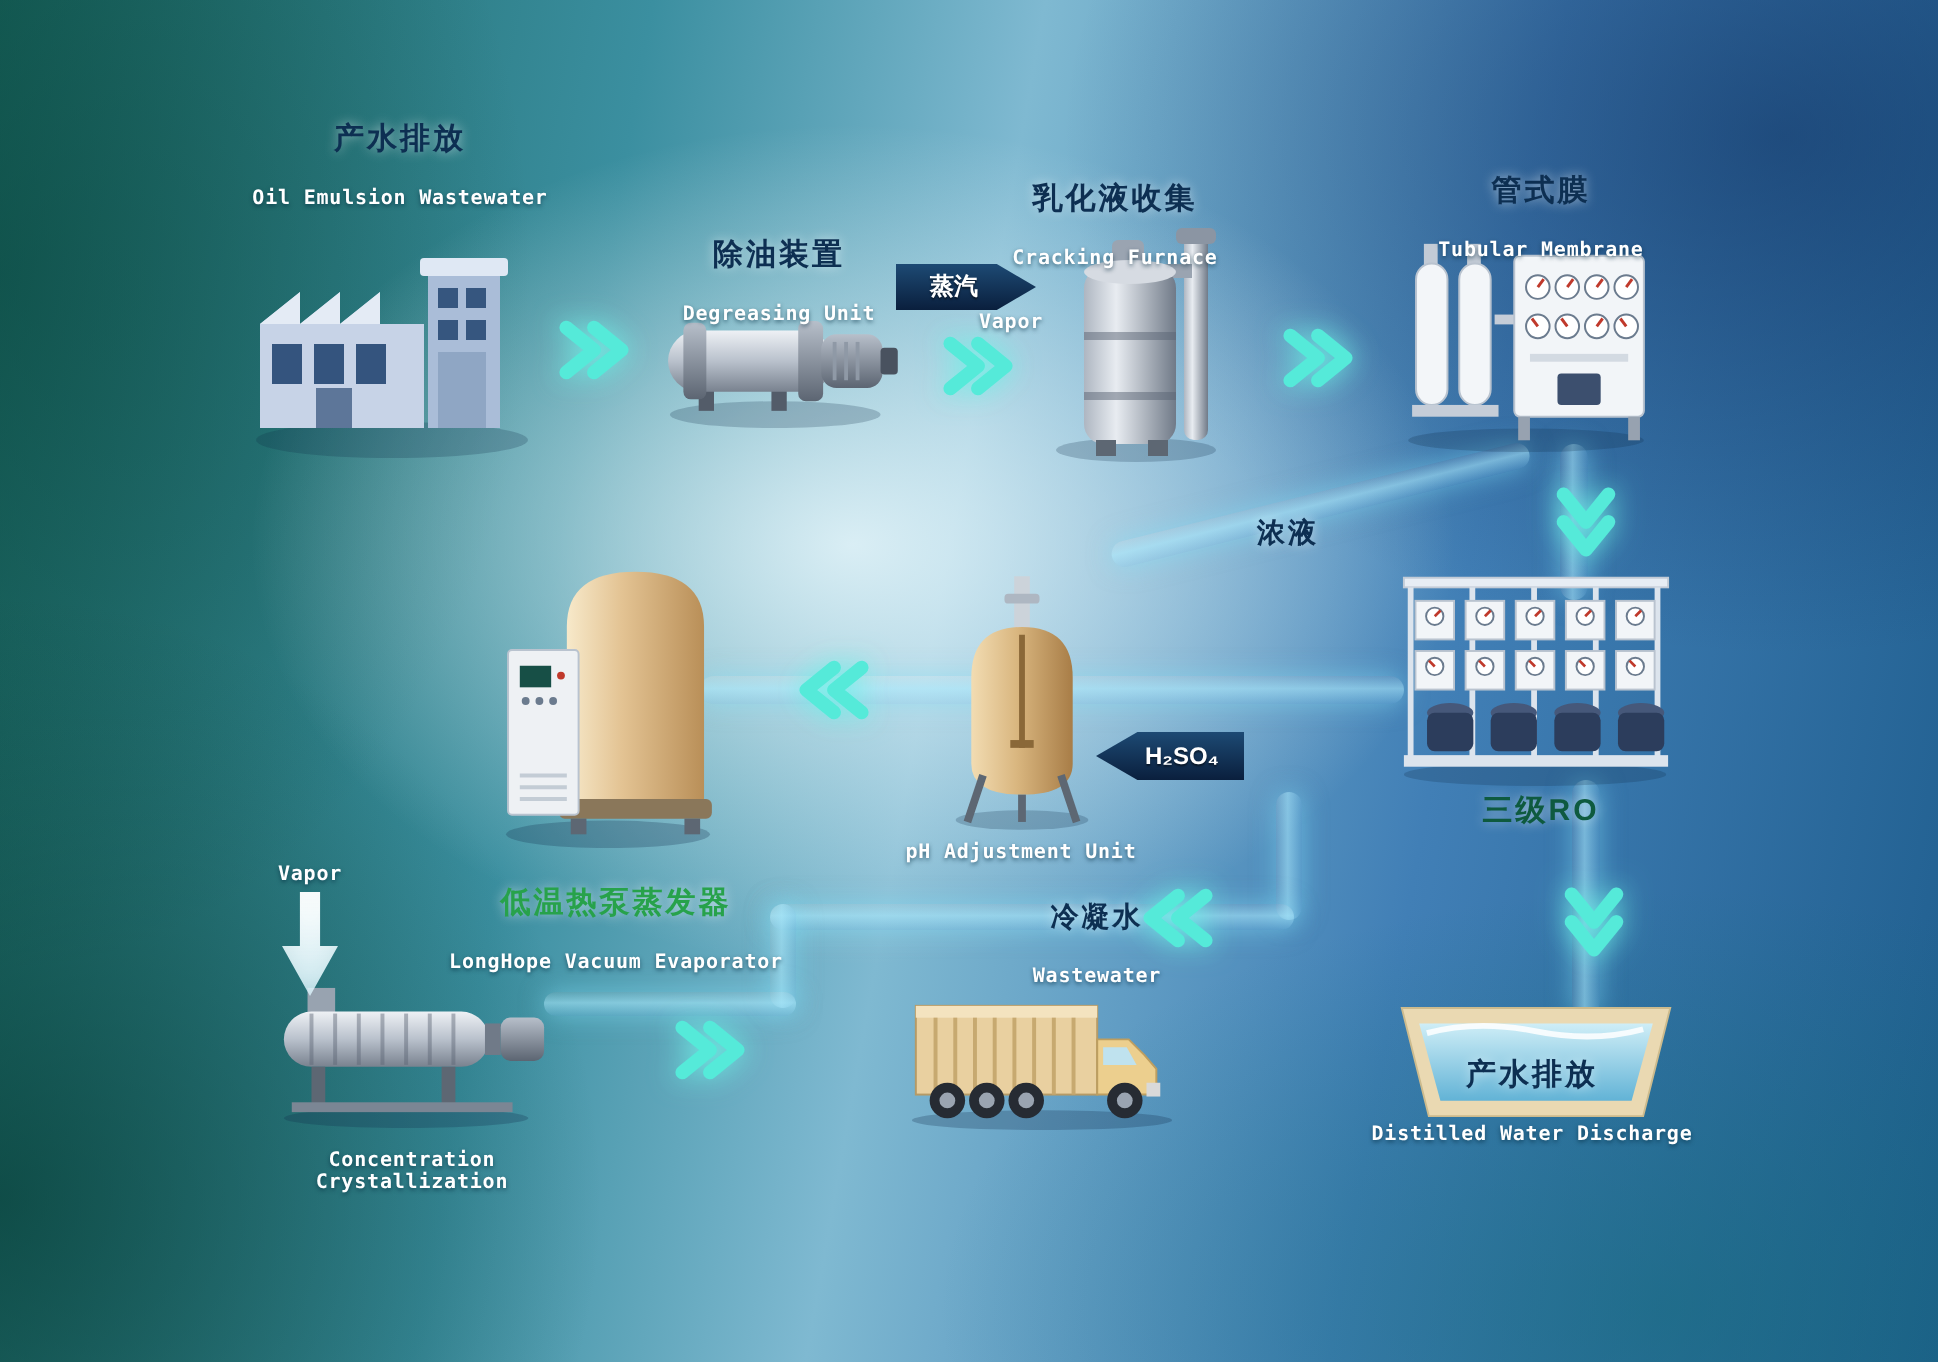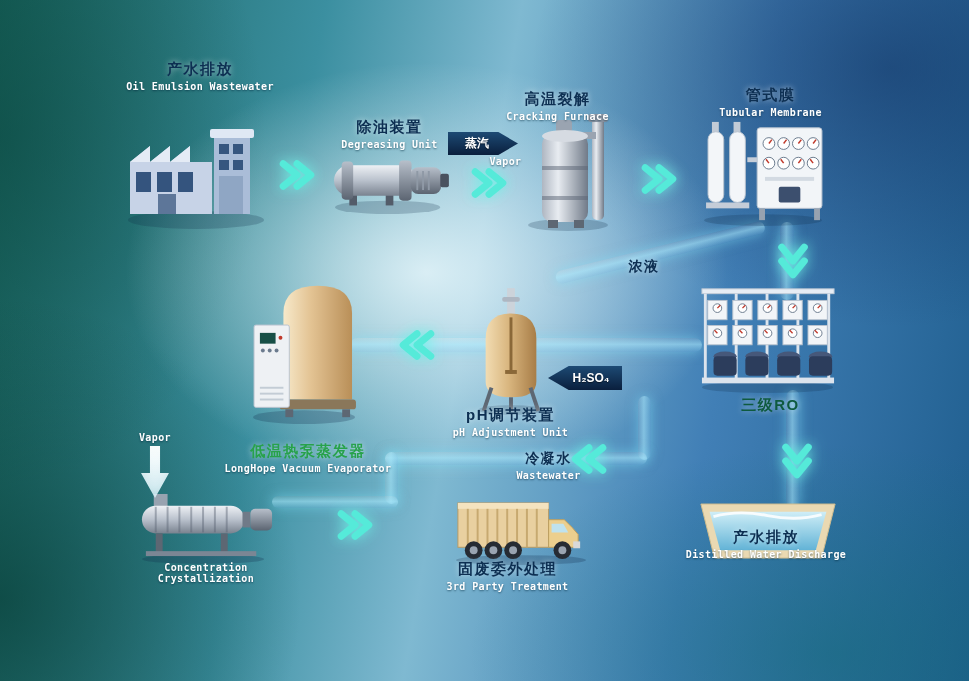--- a/index.html
+++ b/index.html
@@ -12,21 +12,21 @@
       radial-gradient(ellipse 430px 430px at 0% 88%, rgba(5,58,50,.65), rgba(5,58,50,0) 70%),
       radial-gradient(ellipse 520px 300px at 86% 96%, rgba(18,108,118,.5), rgba(18,108,118,0) 70%),
       radial-gradient(ellipse 380px 500px at 0% 20%, rgba(10,70,62,.55), rgba(10,70,62,0) 70%),
       linear-gradient(100deg,#17615a 0%,#3b8fa0 30%,#7fb9d1 48%,#417fb6 72%,#1f5e8e 100%);
   }
   .label{position:absolute;text-align:center;pointer-events:none;}
   .zh{font-weight:bold;font-size:15px;letter-spacing:1.5px;color:#0d2f52;text-shadow:0 0 6px rgba(255,255,255,.55);}
   .zh.green{color:#27a24b;margin-top:20px;}
   .zh.teal{color:#0e5a3f;}
   .zh.small{font-size:14px;}
-  .en{font-family:"DejaVu Sans Mono",monospace;font-weight:bold;font-size:10px;letter-spacing:.4px;color:#fff;margin-top:2px;text-shadow:0 1px 2px rgba(0,40,60,.6);}
+  .en{font-family:"DejaVu Sans Mono",monospace;font-weight:bold;font-size:10px;letter-spacing:.4px;color:#fff;margin-top:15px;text-shadow:0 1px 2px rgba(0,40,60,.6);}
   .icon{position:absolute;}
   .icon svg{width:100%;height:100%;display:block;}
   .pipe{position:absolute;border-radius:9px;}
   .pipe.h{background:linear-gradient(180deg,rgba(225,250,255,.12),rgba(172,236,255,.55) 45%,rgba(118,200,240,.25));box-shadow:0 0 12px rgba(130,225,250,.5);}
   .pipe.v{background:linear-gradient(90deg,rgba(225,250,255,.12),rgba(172,236,255,.55) 45%,rgba(118,200,240,.25));box-shadow:0 0 12px rgba(130,225,250,.5);}
   .chev{position:absolute;width:38px;height:30px;filter:drop-shadow(0 0 7px rgba(110,240,230,.95));}
   .chev svg{width:100%;height:100%;display:block;}
   .chev path{fill:none;stroke:#55ead9;stroke-width:8;stroke-linecap:round;stroke-linejoin:round;}
   .chev.left{transform:rotate(180deg);}
   .chev.down{transform:rotate(90deg);}
@@ -381,52 +381,47 @@
     <div class="zh">产水排放</div>
     <div class="en">Oil Emulsion Wastewater</div>
   </div>
 
   <div class="label" style="left:322px;top:118px;width:135px">
     <div class="zh">除油装置</div>
     <div class="en">Degreasing Unit</div>
   </div>
 
   <div class="label" style="left:475px;top:90px;width:165px">
-    <div class="zh">高温裂解</div>
+    <div class="zh">乳化液收集</div>
     <div class="en">Cracking Furnace</div>
   </div>
 
   <div class="label" style="left:688px;top:86px;width:165px">
     <div class="zh">管式膜</div>
     <div class="en">Tubular Membrane</div>
   </div>
 
   <div class="label" style="left:703px;top:396px;width:135px">
     <div class="zh teal">三级RO</div>
   </div>
 
   <div class="label" style="left:428px;top:406px;width:165px">
-    <div class="zh">pH调节装置</div>
     <div class="en">pH Adjustment Unit</div>
   </div>
 
   <div class="label" style="left:168px;top:422px;width:280px">
     <div class="zh green">低温热泵蒸发器</div>
     <div class="en">LongHope Vacuum Evaporator</div>
   </div>
 
   <div class="label" style="left:116px;top:560px;width:180px">
     <div class="en">Concentration</div>
     <div class="en" style="margin-top:0">Crystallization</div>
   </div>
 
-  <div class="label" style="left:415px;top:560px;width:185px">
-    <div class="zh">固废委外处理</div>
-    <div class="en">3rd Party Treatment</div>
-  </div>
 
   <div class="label" style="left:632px;top:528px;width:268px">
     <div class="zh">产水排放</div>
     <div class="en">Distilled Water Discharge</div>
   </div>
 
   <div class="dark-arrow point-right" style="left:448px;top:132px;width:58px;height:23px">
     <span>蒸汽</span>
   </div>
   <div class="label" style="left:478px;top:156px;width:55px">

